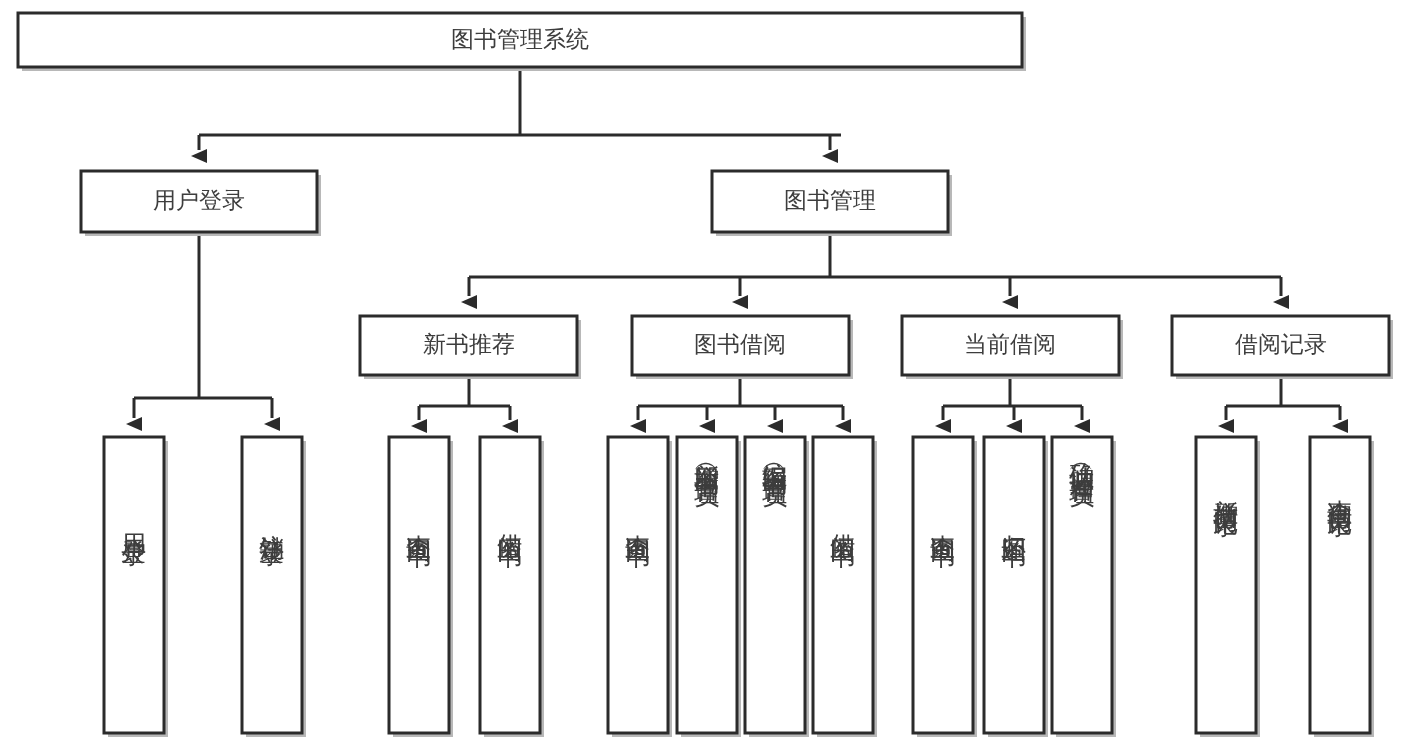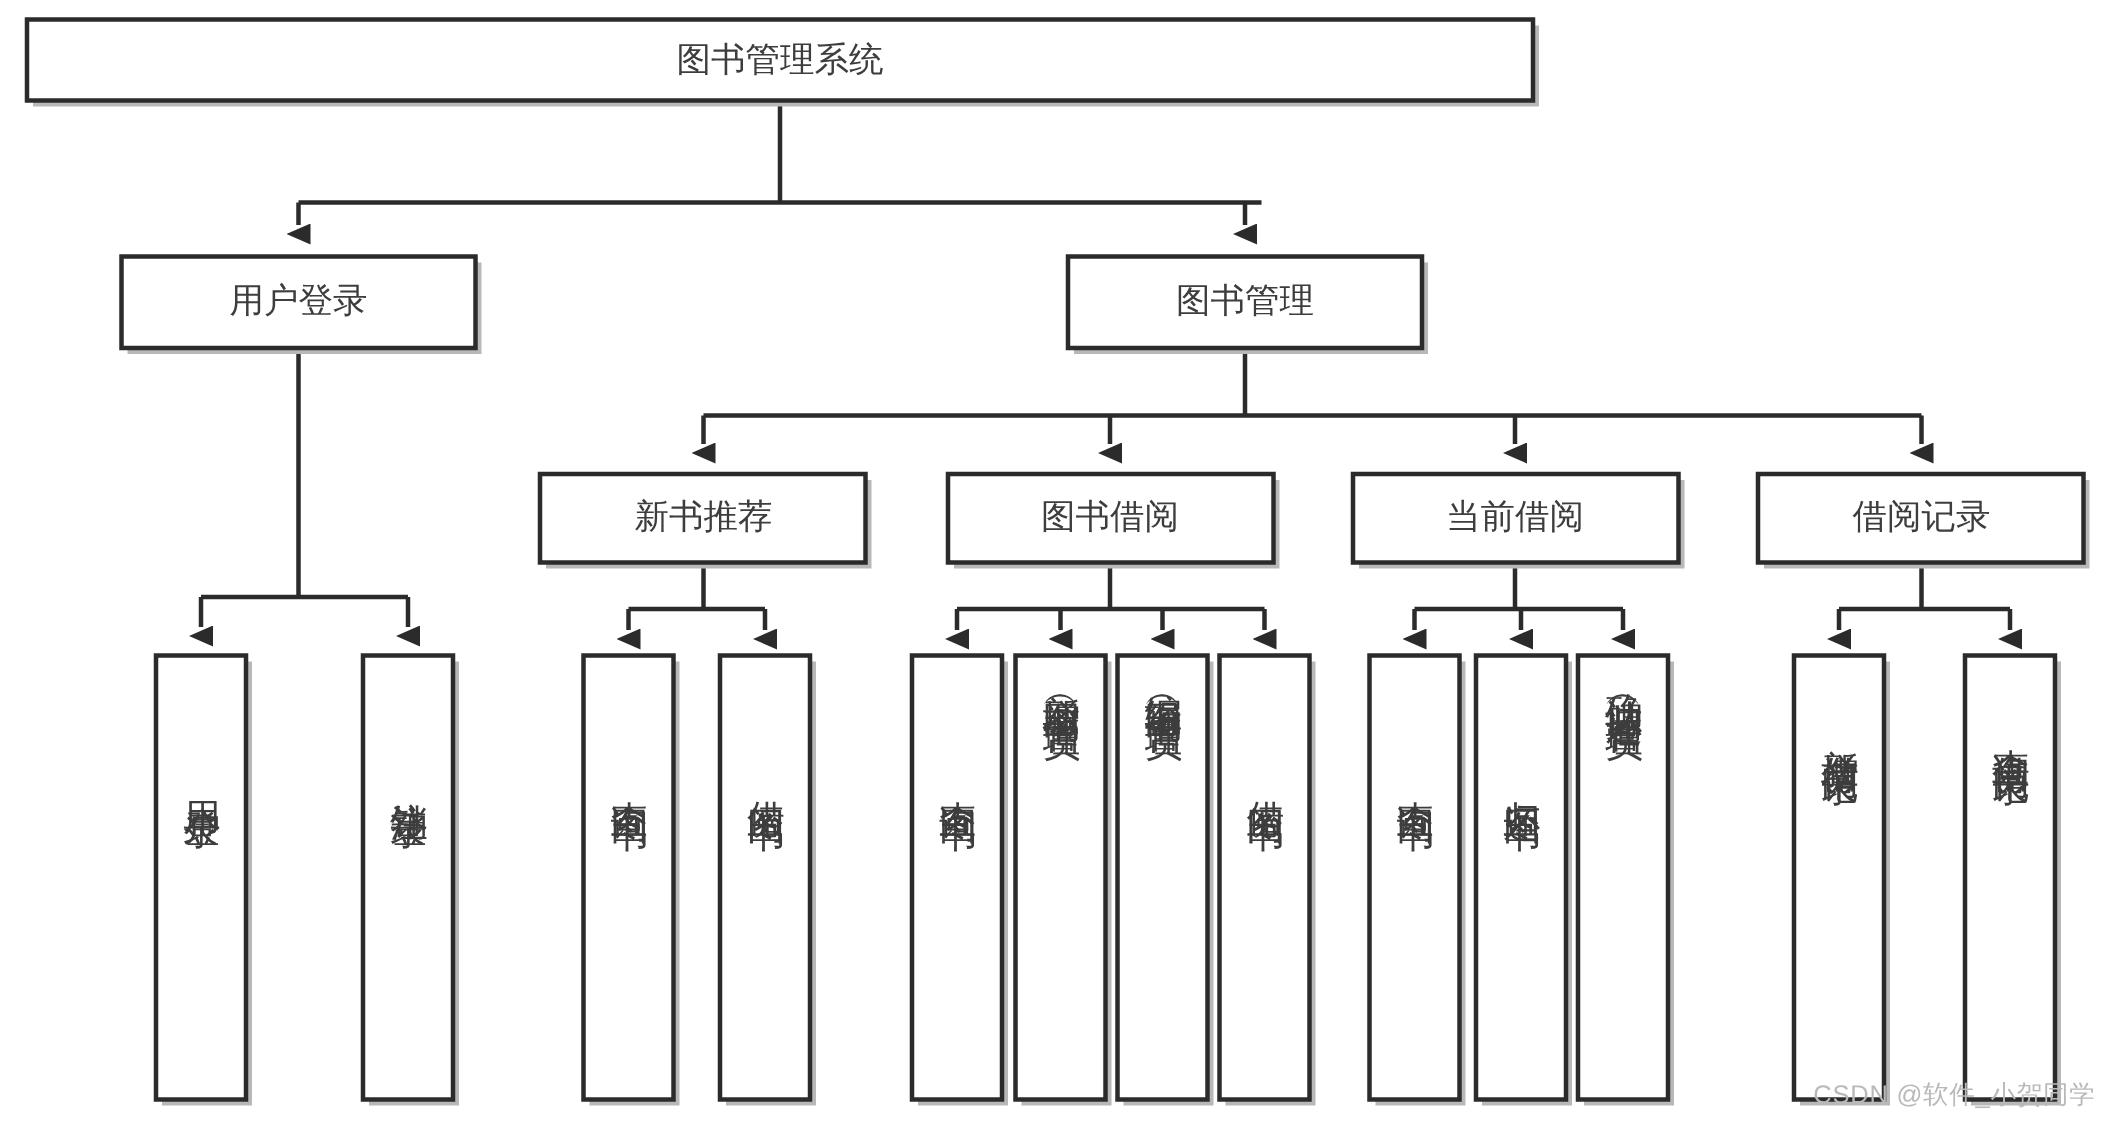--- a/index.html
+++ b/index.html
@@ -279,15 +279,14 @@
   </div>
 
   <div class="leaf-label-wrap" style="left:1196px; top:437px; width:60px; height:296px;">
     <span class="leaf-label" style="margin-top:42px;">新增借阅记录</span>
   </div>
 
   <div class="leaf-label-wrap" style="left:1310px; top:437px; width:60px; height:296px;">
     <span class="leaf-label" style="margin-top:42px;">查询借阅记录</span>
   </div>
 
-  <div class="watermark">CSDN @软件_小贺同学</div>
 
 </div>
 
 </body></html>

